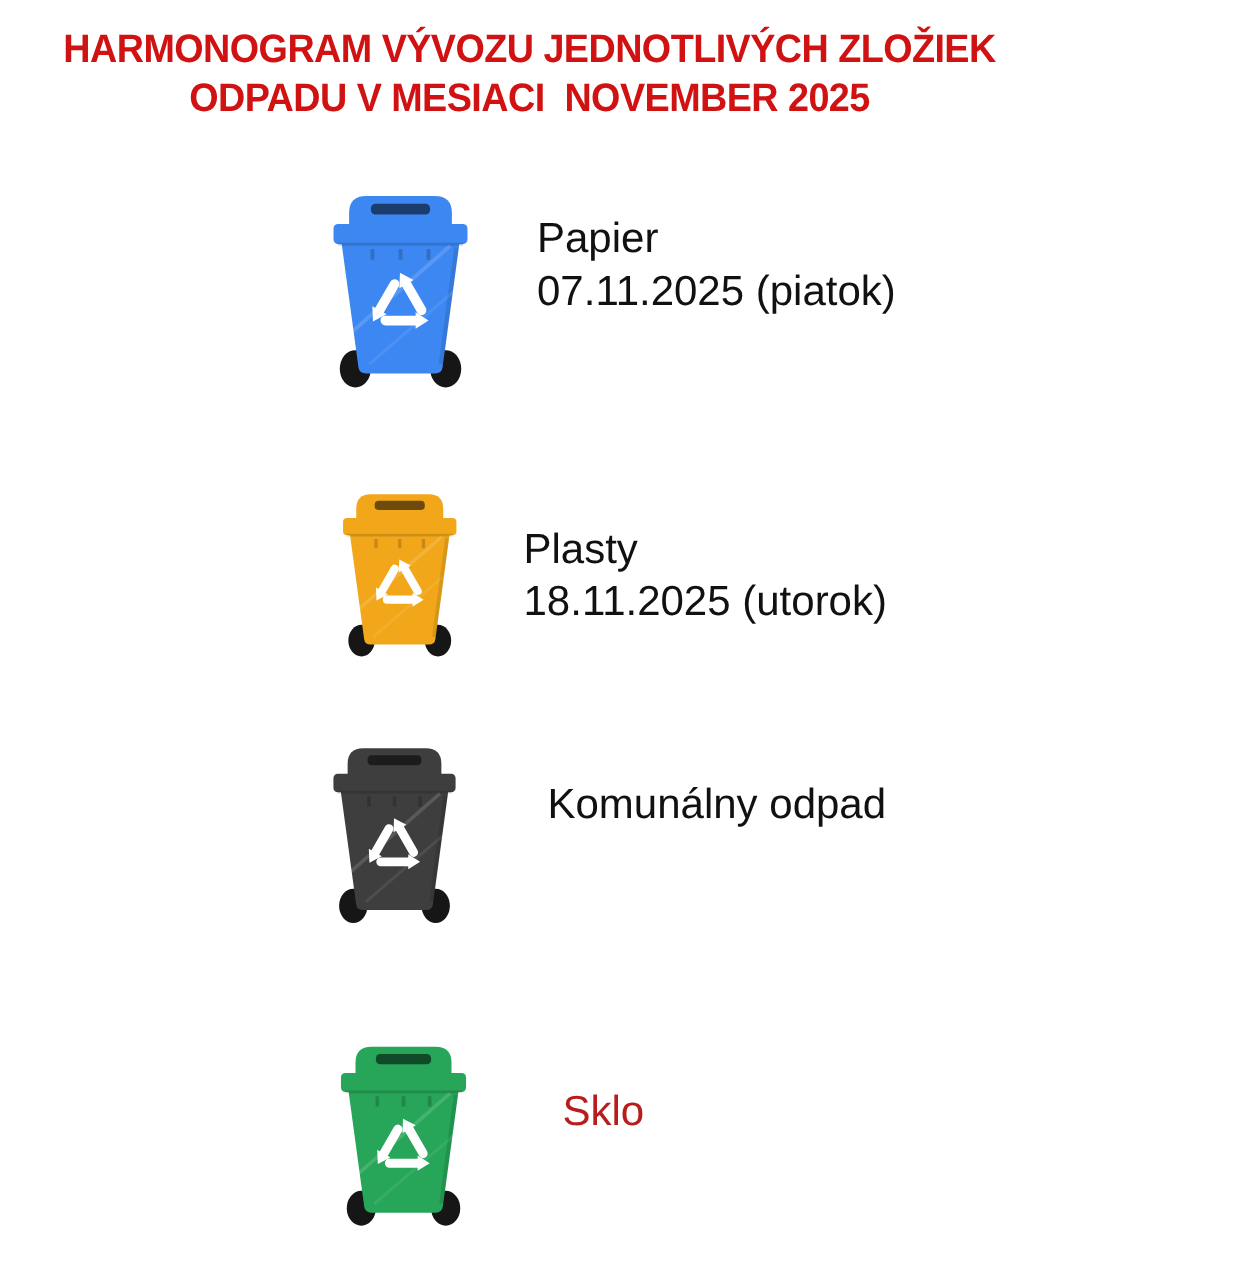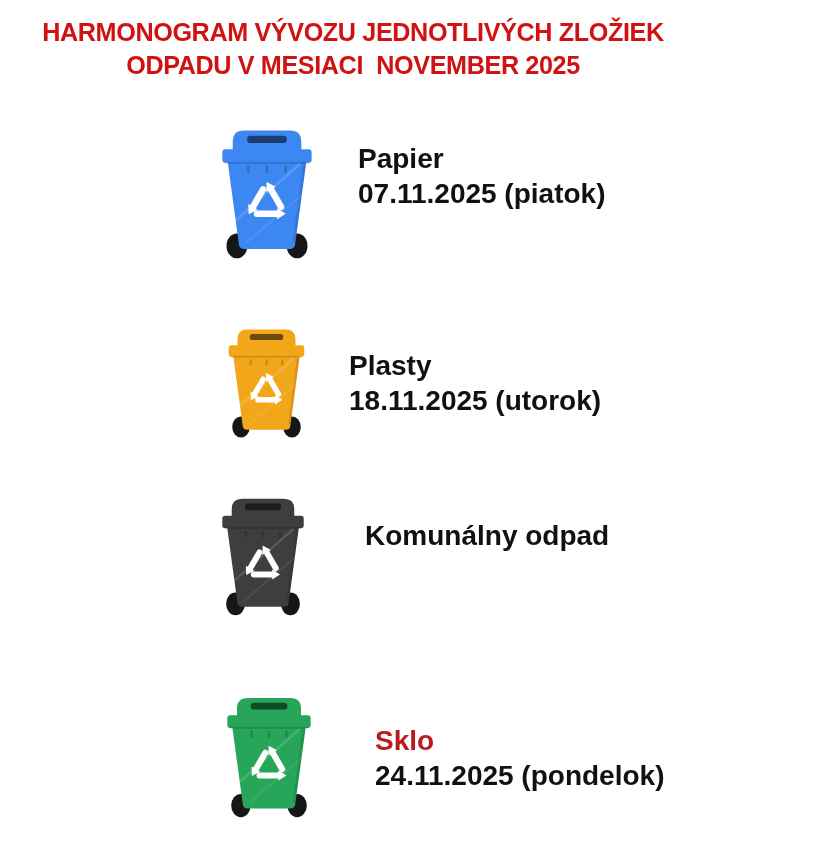--- a/index.html
+++ b/index.html
@@ -25,21 +25,21 @@
     letter-spacing: -0.4px;
     white-space: pre-wrap;
     transform: scaleX(0.95);
     transform-origin: 50% 50%;
   }
   .row { display: contents; }
   svg.bin { position: absolute; display: block; }
   .labels { position: absolute; white-space: nowrap; }
   .waste-type, .waste-date {
     font-size: 28px;
-    font-weight: 700;
+    font-weight: 400;
     line-height: 35px;
     color: #111111;
   }
   .recycle-mark .seg {
     stroke: #ffffff;
     stroke-width: 5;
     stroke-linecap: round;
     fill: none;
   }
   .recycle-mark .head { fill: #ffffff; }
@@ -205,16 +205,15 @@
           <path class="head" d="M -14.14 8.48 L -14.45 0.62 L -7.17 4.82 Z"></path>
         </g>
         <g transform="rotate(240)">
           <path class="seg" d="M -3.05 -10.72 L -10.81 2.72"></path>
           <path class="head" d="M -14.14 8.48 L -14.45 0.62 L -7.17 4.82 Z"></path>
         </g>
       </g>
     </svg>
     <div class="labels" style="left: 375px; top: 723px;">
       <div class="waste-type" style="color: #b91c1c;">Sklo</div>
-      <div class="waste-date" style="color: rgb(17, 17, 17);">24.11.2025 (pondelok)</div>
     </div>
   </div>
 </div>
 
 </body></html>

